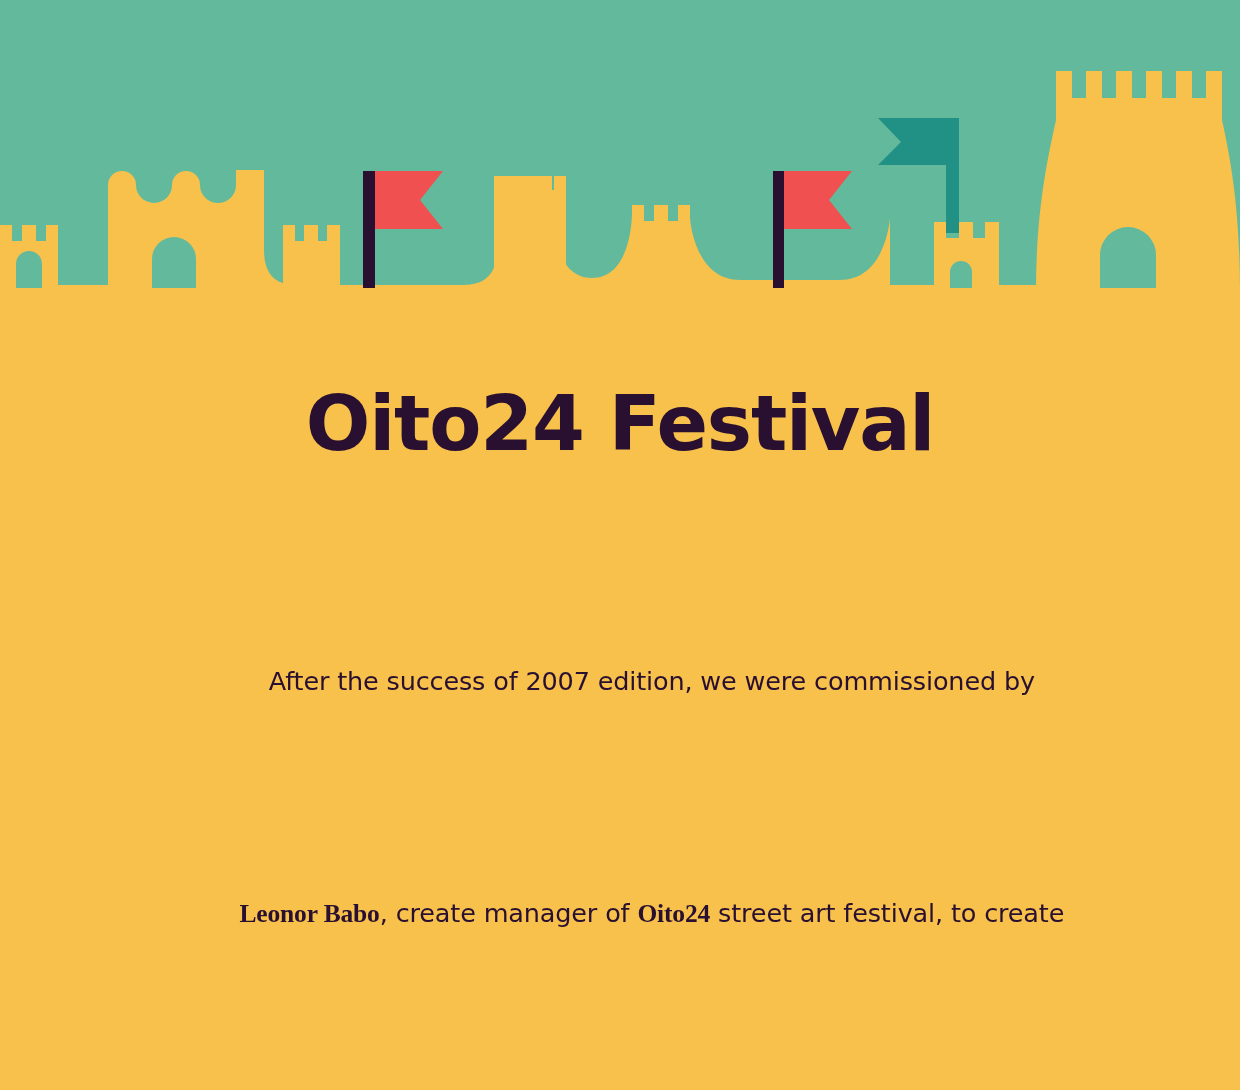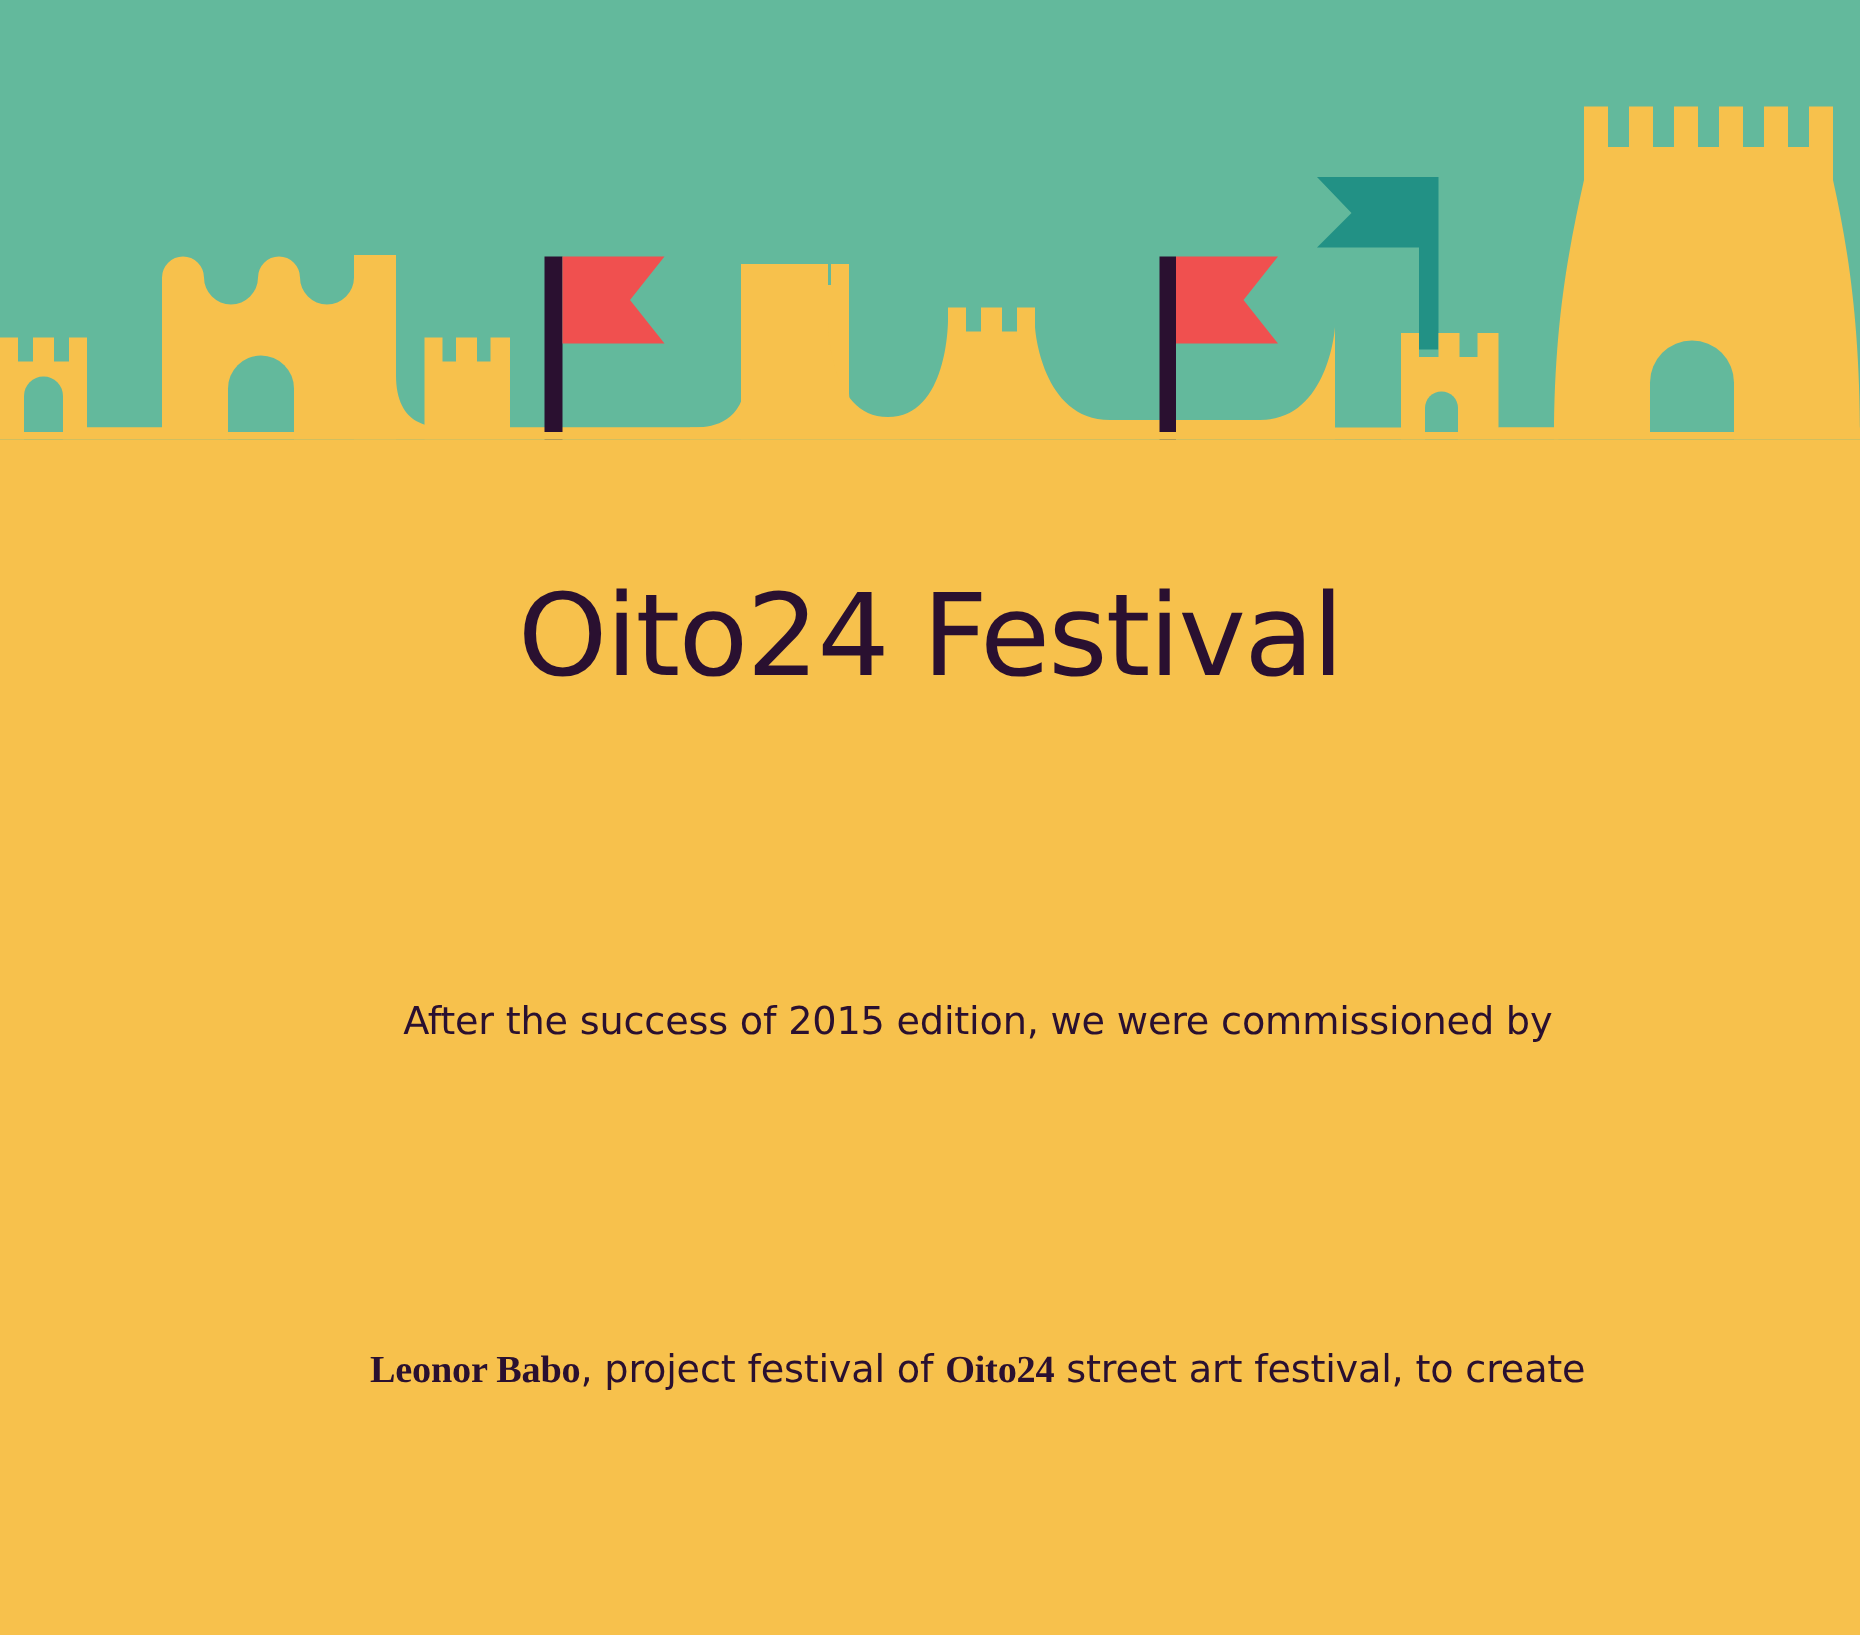--- a/index.html
+++ b/index.html
@@ -48,21 +48,21 @@
     width: 1240px;
     padding: 0 90px;
     text-align: center;
     color: #2A1030;
   }
 
   .title {
     margin: 0;
     padding-top: 93px;
     font-family: "DejaVu Sans", sans-serif;
-    font-weight: 400;
+    font-weight: 700;
     font-size: 76px;
     letter-spacing: -1.2px;
     line-height: 1.0;
     color: #2A1030;
   }
 
   .paragraph {
     margin: 0;
     font-family: "DejaVu Sans", sans-serif;
     font-weight: 400;
@@ -204,22 +204,22 @@
       <rect x="0" y="288" width="1240" height="5" fill="#F7C14C"></rect>
     </svg>
   </div>
 
   <div class="content">
 
     <h1 class="title">Oito24 Festival</h1>
 
     <p class="paragraph p-intro">
       <span class="lineblock">
-        <span>After the success of 2015 edition, we were commissioned by</span>
+        <span>After the success of 2007 edition, we were commissioned by</span>
       </span>
       <span class="lineblock">
-        <span class="strong">Leonor Babo</span><span>, project festival of </span><span class="strong">Oito24</span><span> street art festival, to create</span>
+        <span class="strong">Leonor Babo</span><span>, create manager of </span><span class="strong">Oito24</span><span> street art festival, to create</span>
       </span>
       
     </p>
 
   </div>
 </div>
 
 </body></html>

